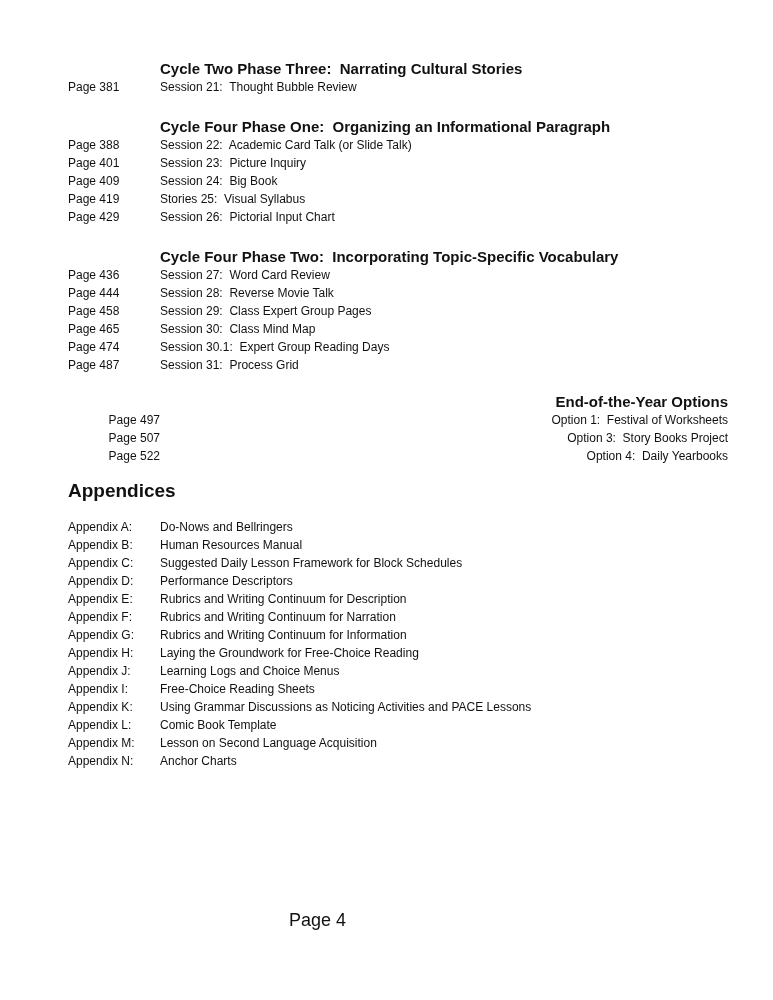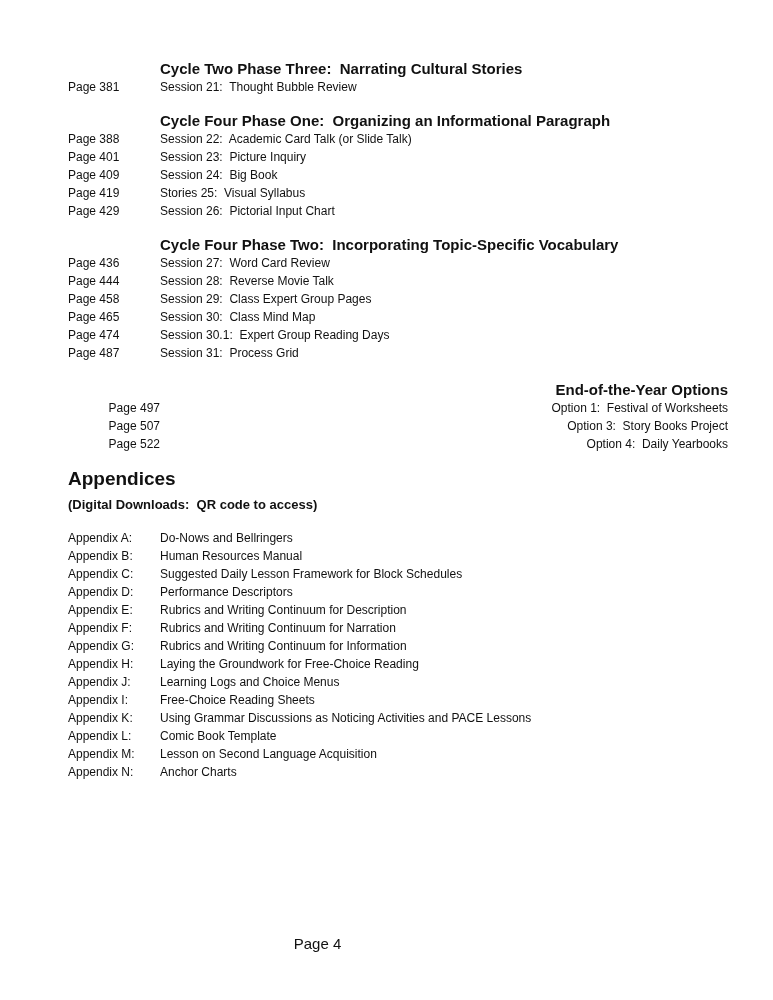--- a/index.html
+++ b/index.html
@@ -33,21 +33,21 @@
   }
   .col-label {
     flex: 0 0 92px;
     width: 92px;
   }
   .col-text {
     flex: 1 1 auto;
     max-width: 568px;
   }
   .toc-section { margin-top: 0; }
-  .toc-section + .toc-section { margin-top: 16px; }
+  .toc-section + .toc-section { margin-top: 22px; }
   .toc-section:nth-of-type(4) { margin-top: 19px; text-align: right; }
   .section-heading {
     font-weight: bold;
     font-size: 15px;
     line-height: 18px;
     white-space: pre-wrap;
   }
   .appendices { margin-top: 14px; }
   .appendices-title {
     font-size: 19px;
@@ -61,23 +61,22 @@
     margin-top: 5px;
     white-space: pre-wrap;
   }
   .appendix-list { margin-top: 15px; }
   .page-footer {
     position: absolute;
     left: 0;
     top: 911px;
     width: 635px;
     text-align: center;
-    font-size: 15px;
-    line-height: 18px;
-    margin-top: 24px;
+    font-size: 18px;
+    line-height: 18px;
   }
 </style>
 </head>
 <body>
 
 <div class="page">
   <div class="content">
 
     <div id="toc" class="toc">
   <section class="toc-section">
@@ -181,21 +180,20 @@
 
   <div class="row">
     <div class="col-label">Page 522</div>
     <div class="col-text">Option 4:  Daily Yearbooks</div>
   </div>
 </section>
 </div>
 
     <div class="appendices">
       <h1 class="appendices-title">Appendices</h1>
-      <div class="appendices-subtitle">(Digital Downloads:  QR code to access)</div>
       <div id="appendix-list" class="appendix-list">
   <div class="row">
     <div class="col-label">Appendix A:</div>
     <div class="col-text">Do-Nows and Bellringers</div>
   </div>
 
   <div class="row">
     <div class="col-label">Appendix B:</div>
     <div class="col-text">Human Resources Manual</div>
   </div>

